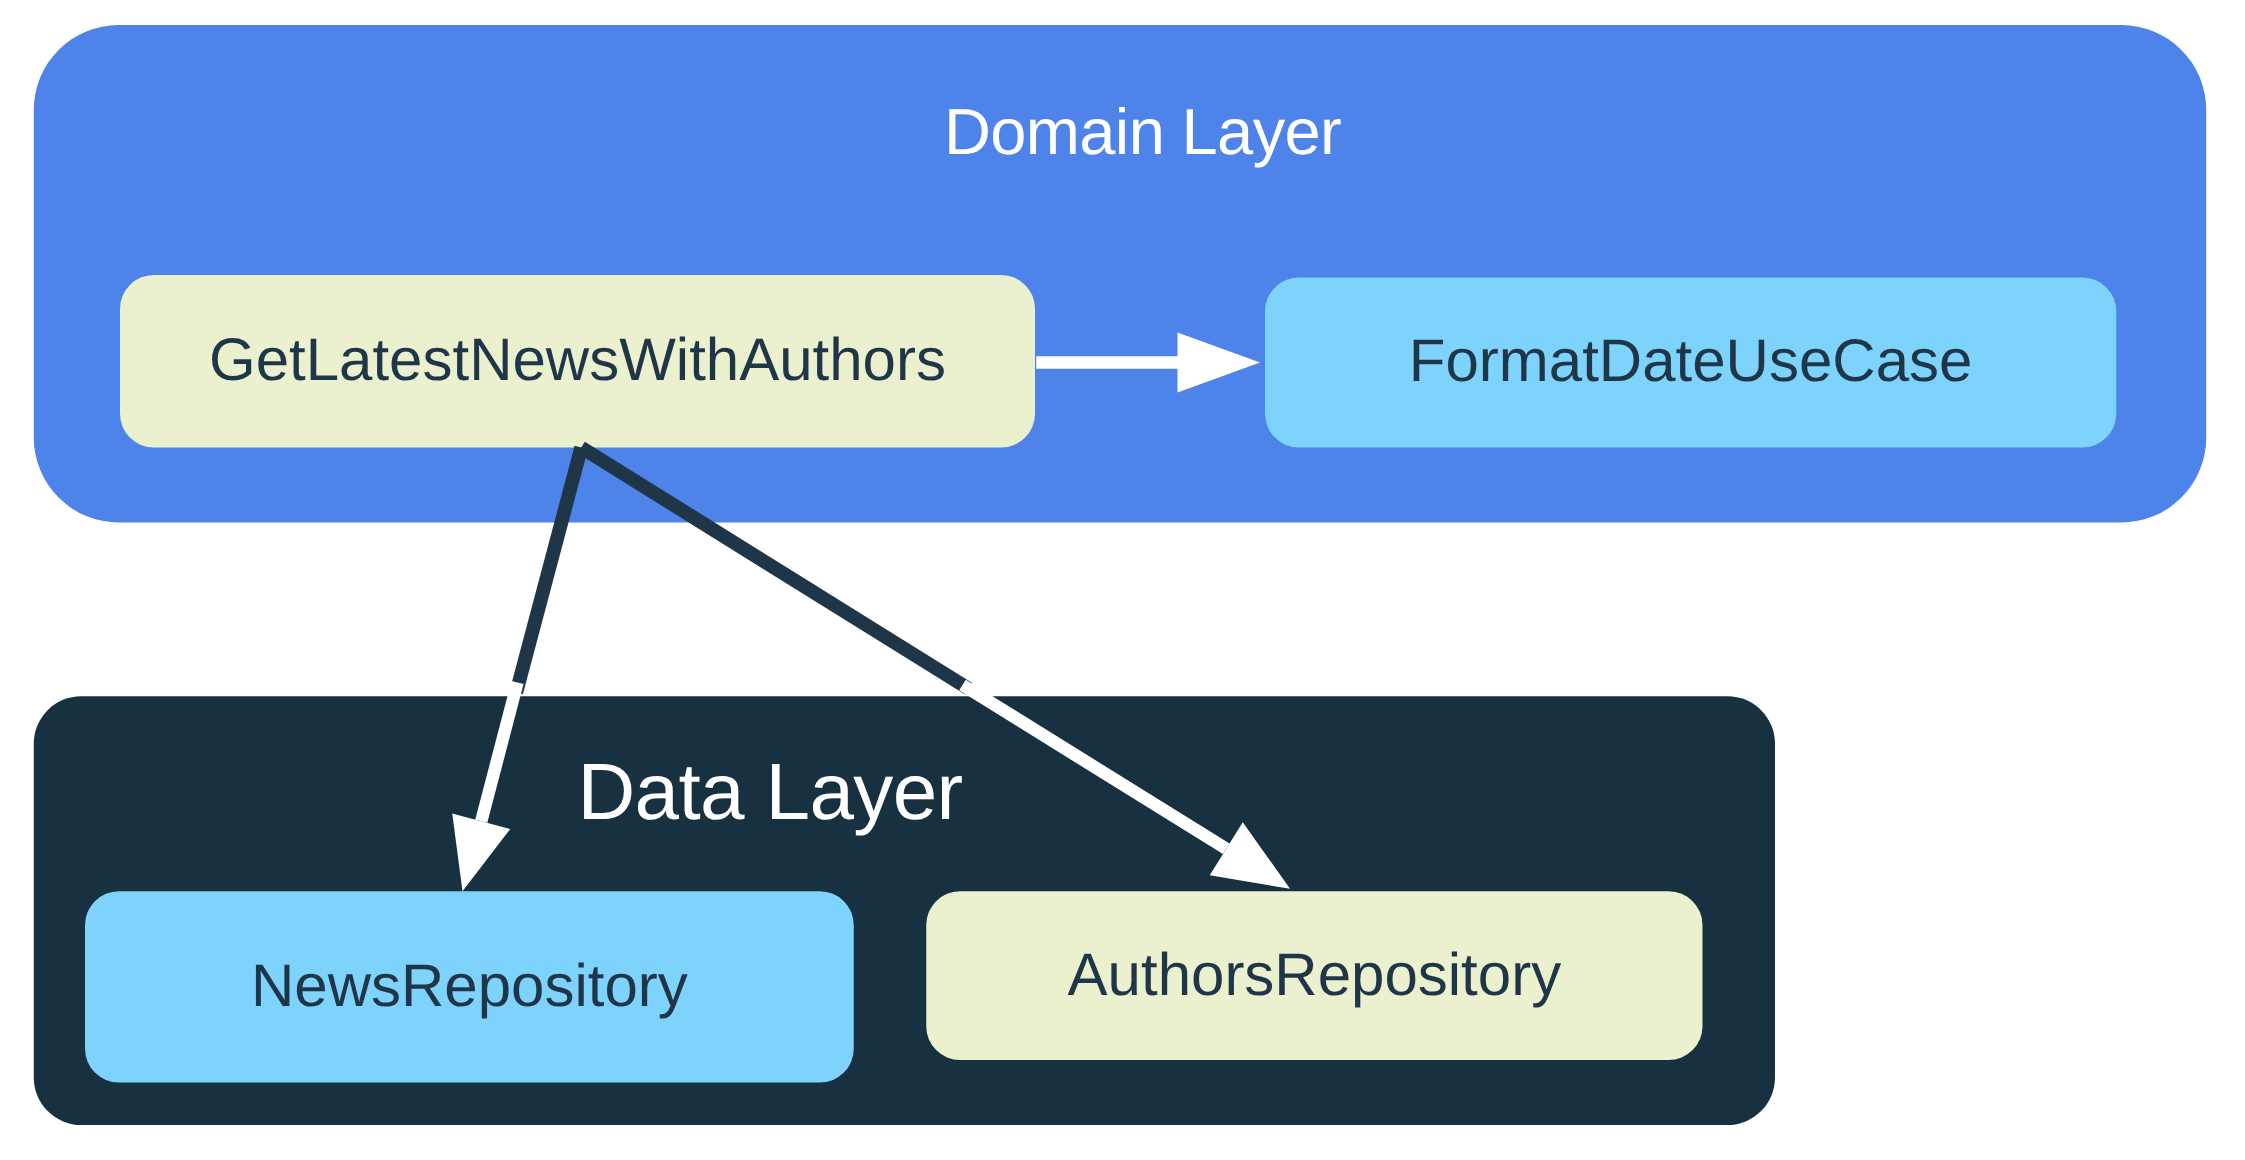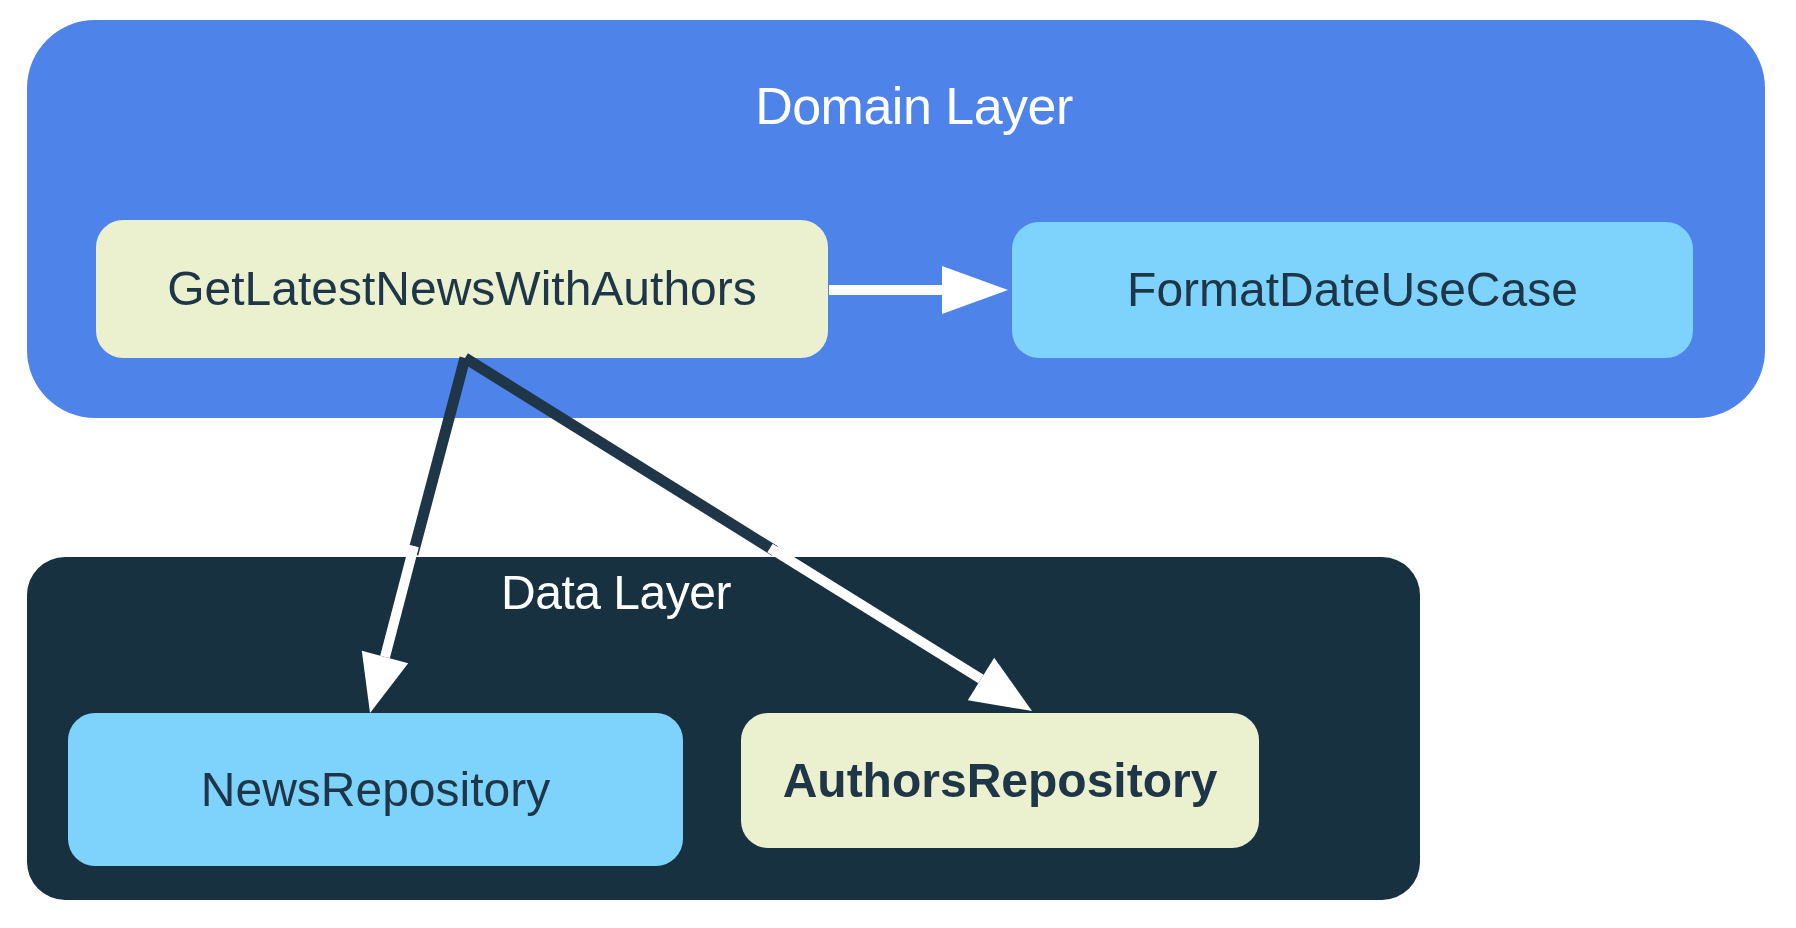--- a/index.html
+++ b/index.html
@@ -33,40 +33,40 @@
   }
   .layer-title {
     position: absolute;
     transform: translate(-50%, -50%);
     color: #ffffff;
     white-space: nowrap;
     letter-spacing: -0.5px;
     line-height: 1;
   }
   .layer-title.domain { left: 896px; top: 106px; font-size: 52px; margin-left: 18px; }
-  .layer-title.data   { left: 616px; top: 593px; font-size: 48px; }
+  .layer-title.data   { left: 616px; top: 633px; font-size: 64px; }
   .node {
     position: absolute;
     display: flex;
     flex-direction: column;
     align-items: center;
     justify-content: center;
     text-align: center;
     color: #1e3648;
     font-size: 48px;
     line-height: 66px;
     border-radius: 27px;
     white-space: nowrap;
   }
   .node-pale   { background: #ebf0ce; }
   .node-lblue  { background: #7dd3fc; }
   .node-use-case     { left: 96px;   top: 220px; width: 732px; height: 138px; align-items: center; }
   .node-format-date  { left: 1012px; top: 222px; width: 681px; height: 136px; }
   .node-news-repo    { left: 68px;   top: 713px; width: 615px; height: 153px; }
-  .node-authors-repo { left: 741px;  top: 713px; width: 518px; height: 135px; font-weight: bold; }
+  .node-authors-repo { left: 741px;  top: 713px; width: 621px; height: 135px; }
   .arrow-overlay {
     position: absolute;
     left: 0; top: 0;
     width: 1796px; height: 928px;
     pointer-events: none;
   }
 </style>
 </head>
 <body>
 

